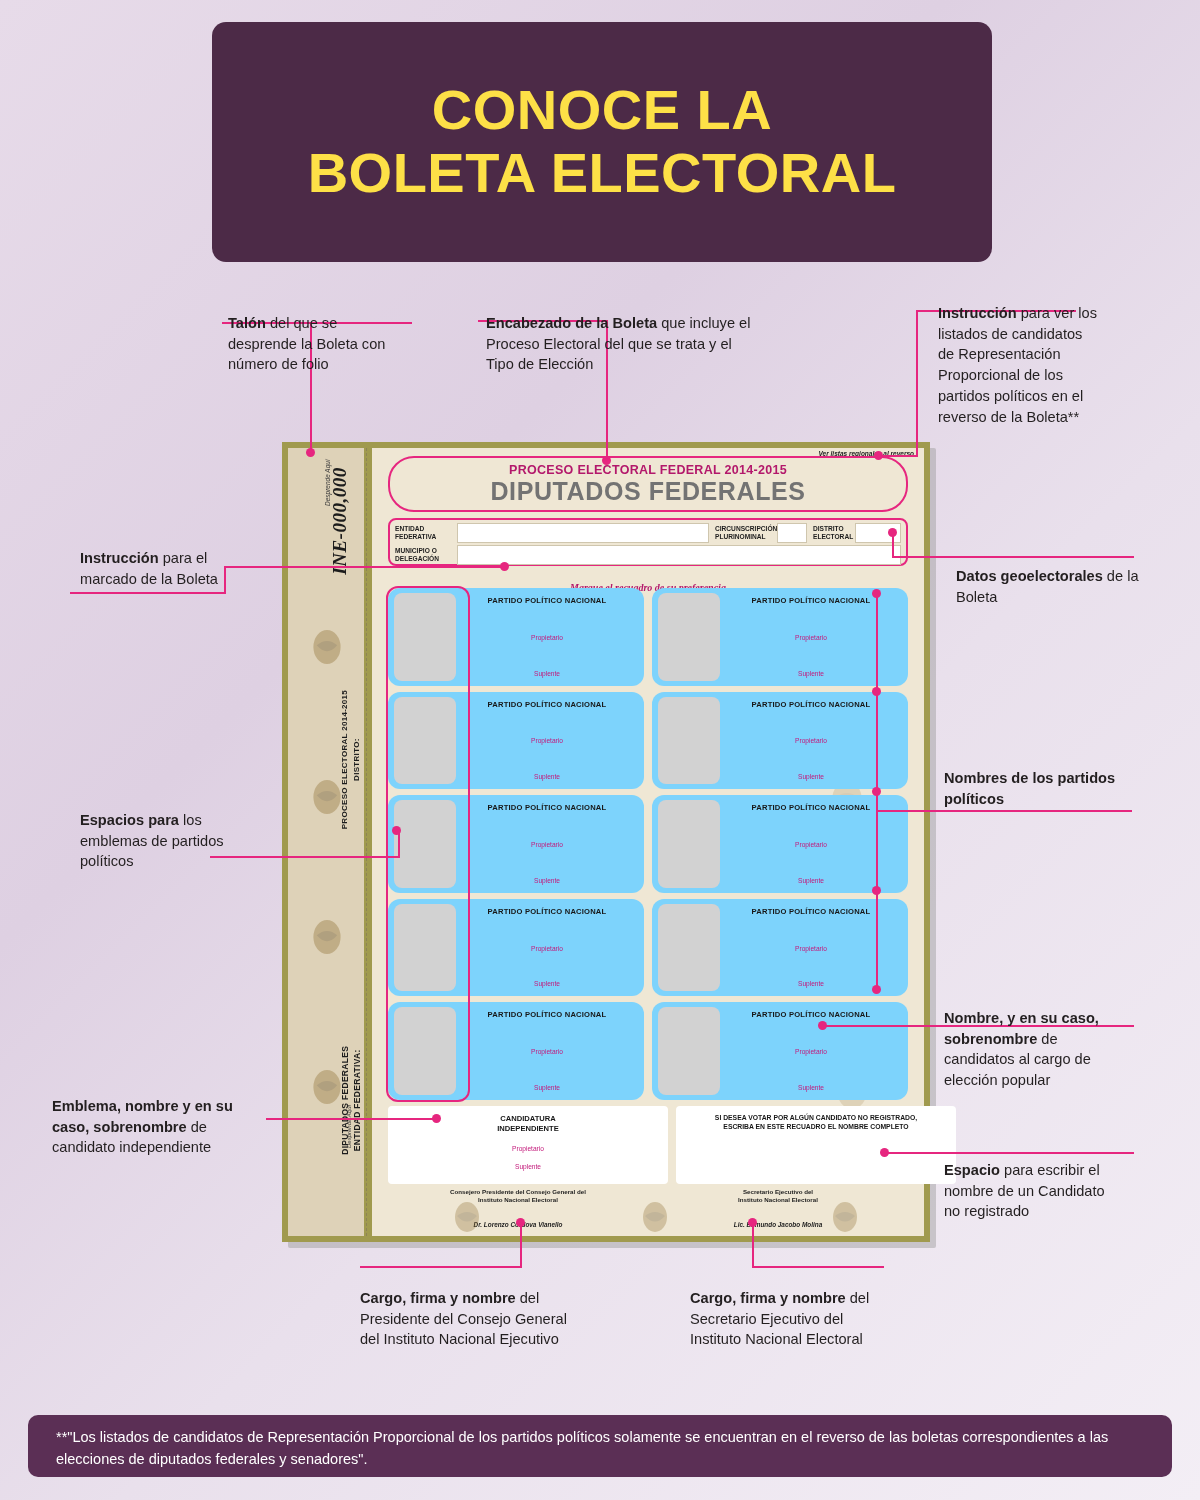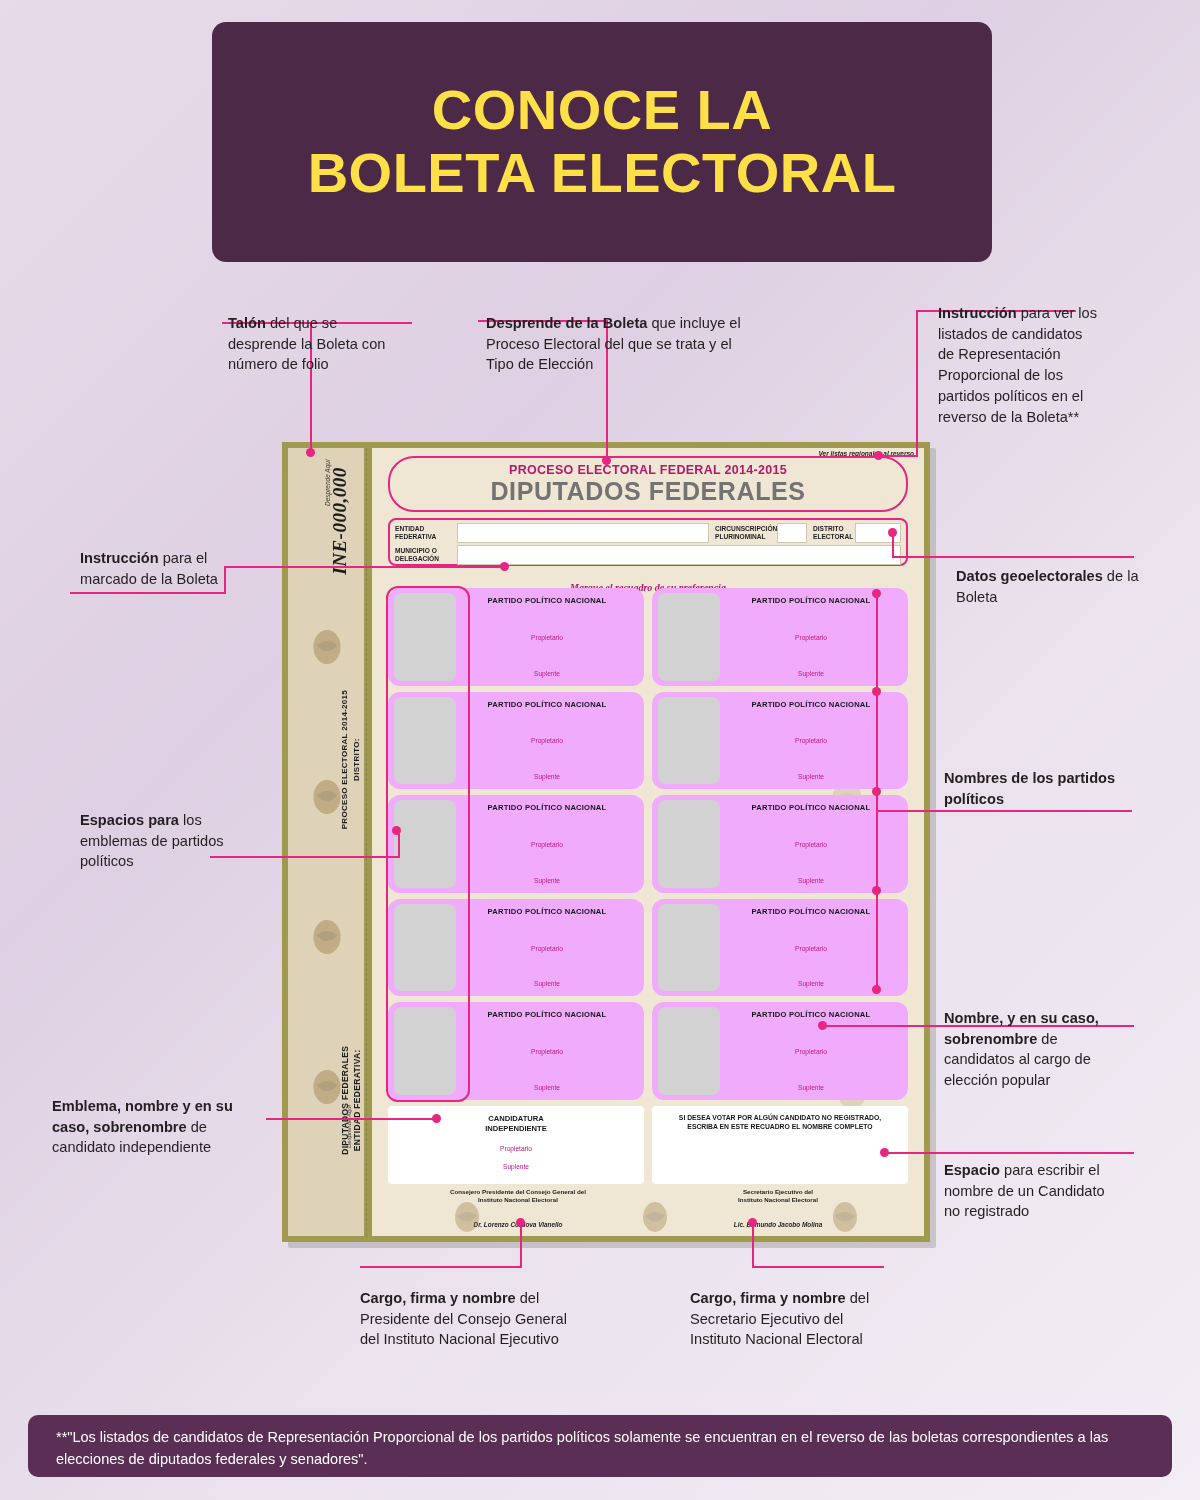--- a/index.html
+++ b/index.html
@@ -133,37 +133,37 @@
     margin-top: 12px;
   }
 
   
   .grid {
     position: absolute; left: 16px; top: 140px; width: 520px; height: 512px;
     display: grid; grid-template-columns: 1fr 1fr; grid-template-rows: repeat(5, 1fr);
     gap: 6px 8px;
   }
   .pbox {
-    background: #f0abfc; border-radius: 12px; position: relative;
+    background: #7dd3fc; border-radius: 12px; position: relative;
     display: flex; align-items: stretch; padding: 5px 6px;
   }
   .emblem {
     width: 62px; background: #d2d2d2; border-radius: 8px; flex: 0 0 62px;
   }
   .pinfo { flex: 1; display: flex; flex-direction: column; align-items: center; justify-content: space-between; padding: 3px 2px 4px; }
   .pname { font-size: 7.6px; font-weight: bold; color: #171717; letter-spacing: .2px; }
   .prop, .supl { font-size: 6.6px; color: #c3187a; }
   .emblem-highlight {
     position: absolute; left: 14px; top: 138px; width: 84px; height: 516px;
     border: 2px solid #e6267f; border-radius: 12px; pointer-events: none;
   }
 
   
   .brow {
-    position: absolute; left: 16px; top: 658px; width: 520px; height: 78px;
+    position: absolute; left: 16px; top: 658px; width: 568px; height: 78px;
     display: grid; grid-template-columns: 1fr 1fr; gap: 0 8px;
   }
   .indep {
     background: #fff; border-radius: 4px; display: flex; flex-direction: column;
     align-items: center; padding-top: 8px;
   }
   .indep .t { font-size: 7.6px; font-weight: bold; color: #171717; text-align: center; line-height: 1.3; }
   .indep .prop { margin-top: 11px; }
   .indep .supl { margin-top: 11px; }
   .noreg {
@@ -447,21 +447,21 @@
 
 <div class="ln v" style="left:752px;top:1222px;height:46px;"></div>
 <div class="ln h" style="left:752px;top:1266px;width:132px;"></div>
 <div class="dot" style="left:748px;top:1218px;"></div>
 
 <div class="ann" style="left:228px;top:313px;width:178px;">
   <b>Talón</b><span> del que se desprende la Boleta con número de folio</span>
 </div>
 
 <div class="ann" style="left:486px;top:313px;width:268px;">
-  <b>Desprende de la Boleta</b><span> que incluye el Proceso Electoral del que se trata y el Tipo de Elección</span>
+  <b>Encabezado de la Boleta</b><span> que incluye el Proceso Electoral del que se trata y el Tipo de Elección</span>
 </div>
 
 <div class="ann" style="left:938px;top:303px;width:160px;">
   <b>Instrucción</b><span> para ver los listados de candidatos de Representación Proporcional de los partidos políticos en el reverso de la Boleta**</span>
 </div>
 
 <div class="ann" style="left:80px;top:548px;width:186px;">
   <b>Instrucción</b><span> para el marcado de la Boleta</span>
 </div>
 

